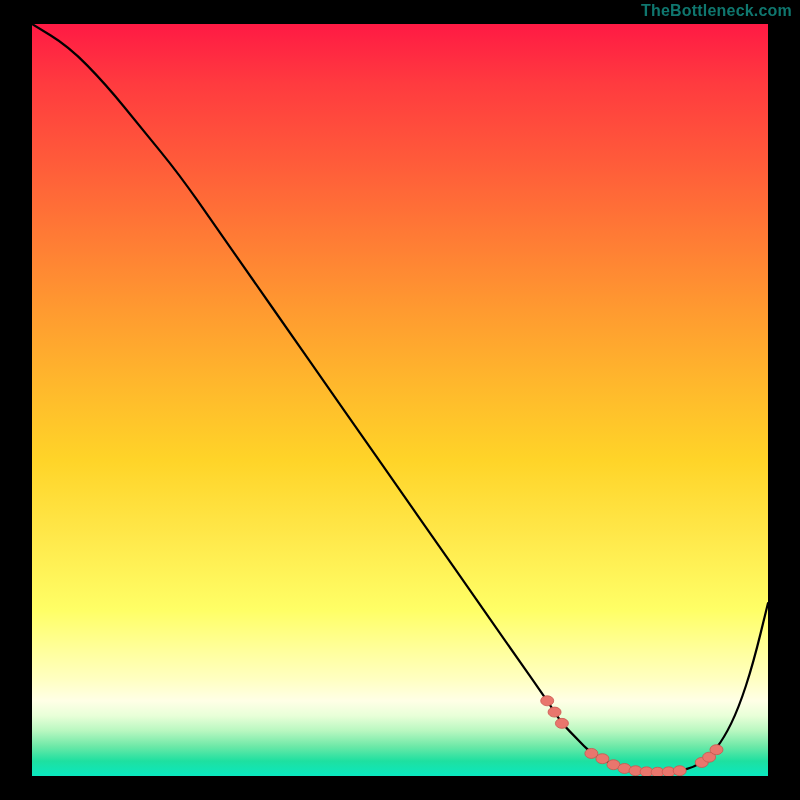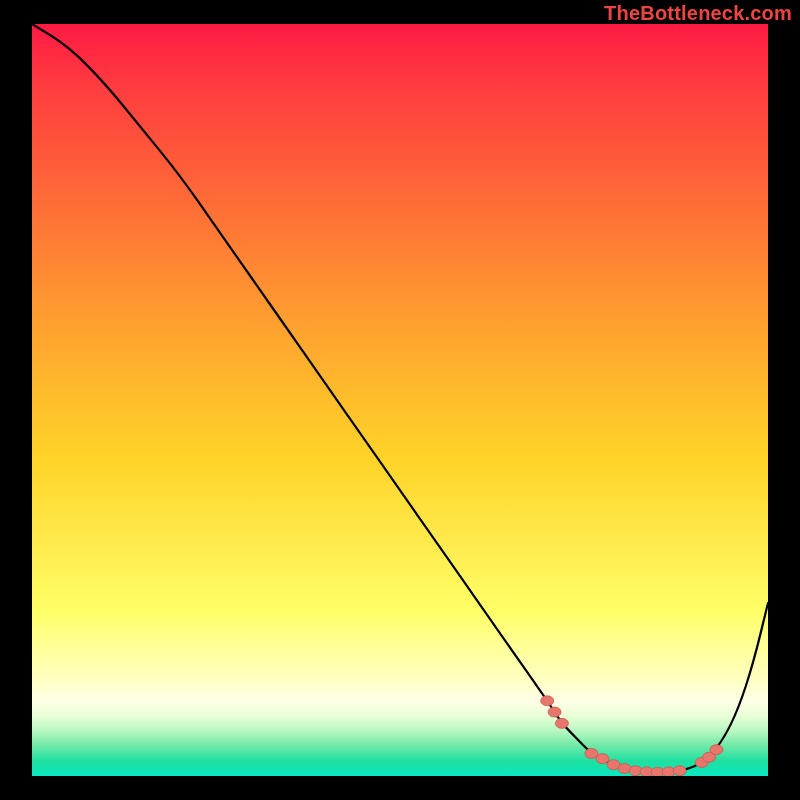--- a/index.html
+++ b/index.html
@@ -14,22 +14,22 @@
   .frame {
     position: relative;
     width: 800px;
     height: 800px;
     background: #000;
   }
   .watermark {
     position: absolute;
     top: 2px;
     right: 8px;
-    color: #ef4444;
-    font-size: 20px;
+    color: #0f766e;
+    font-size: 16px;
     font-weight: 600;
     letter-spacing: 0.2px;
     z-index: 5;
   }
   .plot-area {
     position: absolute;
     left: 32px;
     top: 24px;
     width: 736px;   
     height: 752px;  

